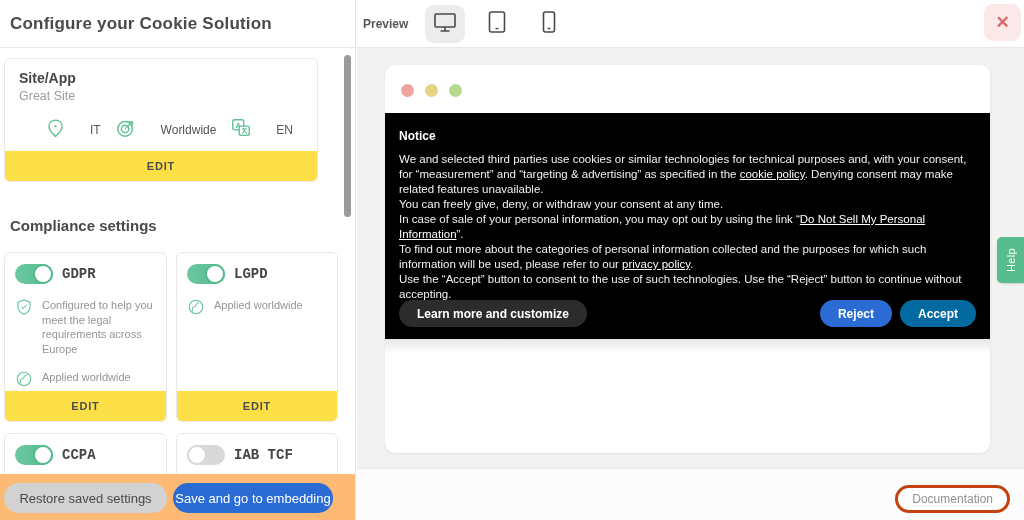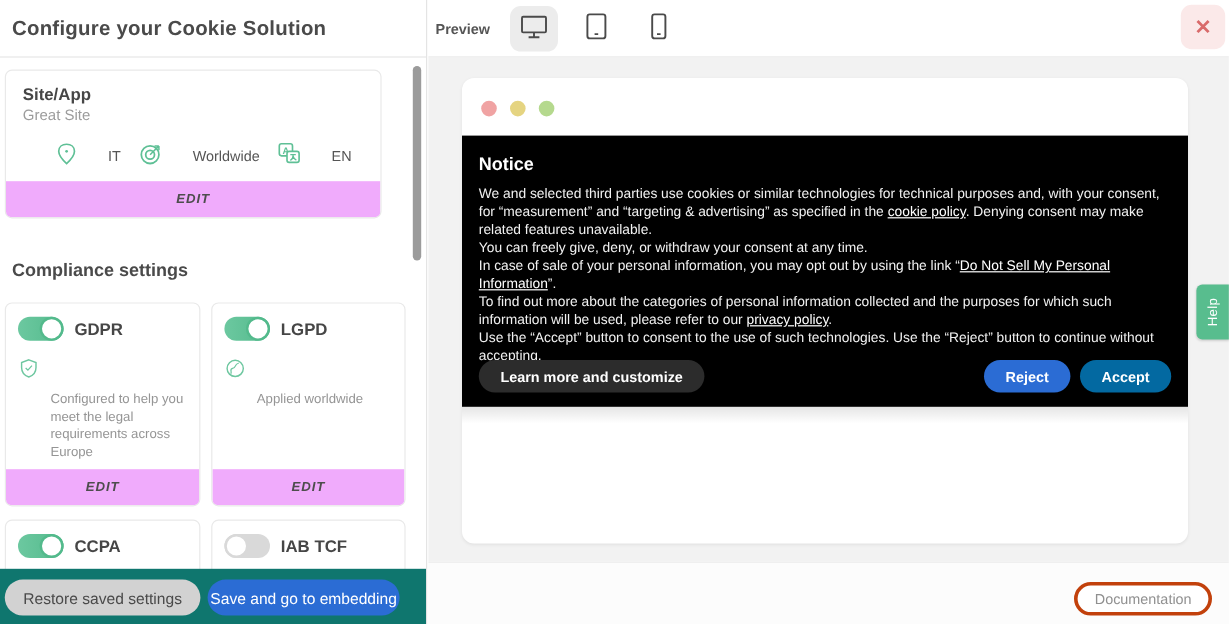--- a/index.html
+++ b/index.html
@@ -18,48 +18,48 @@
 
   .card { position:absolute; background:#fff; border:1px solid #e9e9e9; border-radius:6px;
     overflow:hidden; }
   #site-card { left:4px; top:58px; width:314px; height:124px; }
   #site-card .pad { padding:11px 14px 0 14px; }
   .card-title { font-size:14px; font-weight:bold; color:#464646; }
   .card-sub { font-size:12.5px; color:#9c9c9c; margin-top:3px; }
   #site-icons { display:flex; align-items:center; justify-content:space-between;
     padding:14px 24px 0 40px; }
   .site-icon-item { display:flex; align-items:center; gap:24px; font-size:12px; color:#555; }
-  .edit-bar { position:absolute; left:0; right:0; bottom:0; height:30px; background:#f0abfc;
+  .edit-bar { position:absolute; left:0; right:0; bottom:0; height:30px; background:#fde047;
     display:flex; align-items:center; justify-content:center; font-size:11px; font-weight:bold;
-    color:#4d4d4d; letter-spacing:.8px; cursor:pointer;font-style:italic; }
+    color:#4d4d4d; letter-spacing:.8px; cursor:pointer; }
 
   #compliance-heading { position:absolute; left:10px; top:217px; font-size:15px;
     font-weight:bold; color:#4a4a4a; }
 
   #card-gdpr { left:4px;  top:252px; width:163px; height:170px; }
   #card-lgpd { left:176px; top:252px; width:162px; height:170px; }
   #card-ccpa { left:4px;  top:433px; width:163px; height:160px; }
   #card-iab  { left:176px; top:433px; width:162px; height:160px; }
   .toggle-row { display:flex; align-items:center; gap:9px; padding:11px 10px 0 10px; }
   .toggle { position:relative; width:38px; height:20px; border-radius:10px; cursor:pointer;
     flex:0 0 auto; }
   .toggle.on  { background:linear-gradient(90deg,#6cc8a0,#53ba8c); }
   .toggle.off { background:#d9d9d9; }
   .toggle .knob { position:absolute; top:0; width:20px; height:20px; border-radius:50%;
     background:#fff; border:2px solid #53ba8c; }
   .toggle.on  .knob { right:0; }
   .toggle.off .knob { left:0; border-color:#d9d9d9; }
-  .toggle-label { font-size:14px; font-weight:bold; color:#464646; }
+  .toggle-label { font-size:14px; font-weight:bold; color:#464646;font-family:Liberation Mono, monospace; }
   .feature-row { display:flex; gap:9px; padding:14px 8px 0 10px; }
-  .feature-row .desc { font-size:11px; color:#959595; line-height:1.32;margin-top:28px; }
+  .feature-row .desc { font-size:11px; color:#959595; line-height:1.32; }
   .ficon { flex:0 0 auto; }
 
   
   #left-actionbar { position:absolute; left:0; bottom:0; width:356px; height:46px;
-    background:#0f766e; z-index:5; }
+    background:#fdba74; z-index:5; }
   .pill-btn { position:absolute; bottom:7px; height:30px; border-radius:15px; border:none;
     font-family:inherit; font-size:13px; display:flex; align-items:center; justify-content:center;
     cursor:pointer; }
   #restore-btn { left:4px; width:163px; background:#d2d2d2; color:#4a4a4a; }
   #save-btn { left:173px; width:160px; background:#2b6cd4; color:#fff; }
 
   
   #right-panel { position:absolute; left:357px; top:0; width:667px; height:502px; }
   #preview-toolbar { position:absolute; left:0; top:0; width:667px; height:48px; background:#fff;
     border-bottom:1px solid #e7e7e7; display:flex; align-items:center; }
@@ -81,21 +81,21 @@
   #browser-dots { display:flex; gap:11px; padding:19px 0 0 16px; }
   .dot { width:13px; height:13px; border-radius:50%; }
   .dot-red    { background:#f0a3a3; }
   .dot-yellow { background:#e5d481; }
   .dot-green  { background:#b5d98e; }
 
   #notice-banner { position:absolute; left:0; top:48px; width:605px; height:226px;
     background:#000; color:#fff; padding:16px 14px; }
   #notice-shadow { position:absolute; left:0; top:274px; width:605px; height:14px;
     background:linear-gradient(rgba(0,0,0,.10), rgba(0,0,0,0)); }
-  #notice-title { font-size:15px; font-weight:bold; margin-bottom:9px; }
+  #notice-title { font-size:12px; font-weight:bold; margin-bottom:9px; }
   #notice-body { font-size:11.5px; line-height:15px; color:#f1f1f1; white-space:pre-line; }
   .notice-link { text-decoration:underline; color:#fff; cursor:pointer; }
   #notice-buttons { position:absolute; left:14px; right:14px; bottom:12px; display:flex;
     align-items:center; }
   .banner-btn { height:27px; border:none; border-radius:14px; color:#fff; font-family:inherit;
     font-size:12px; font-weight:bold; padding:0 18px; cursor:pointer; }
   #learn-more-btn { background:#2c2c2c; }
   #reject-btn { background:#2b6cd4; margin-left:auto; }
   #accept-btn { background:#0369a1; margin-left:8px; }
 

